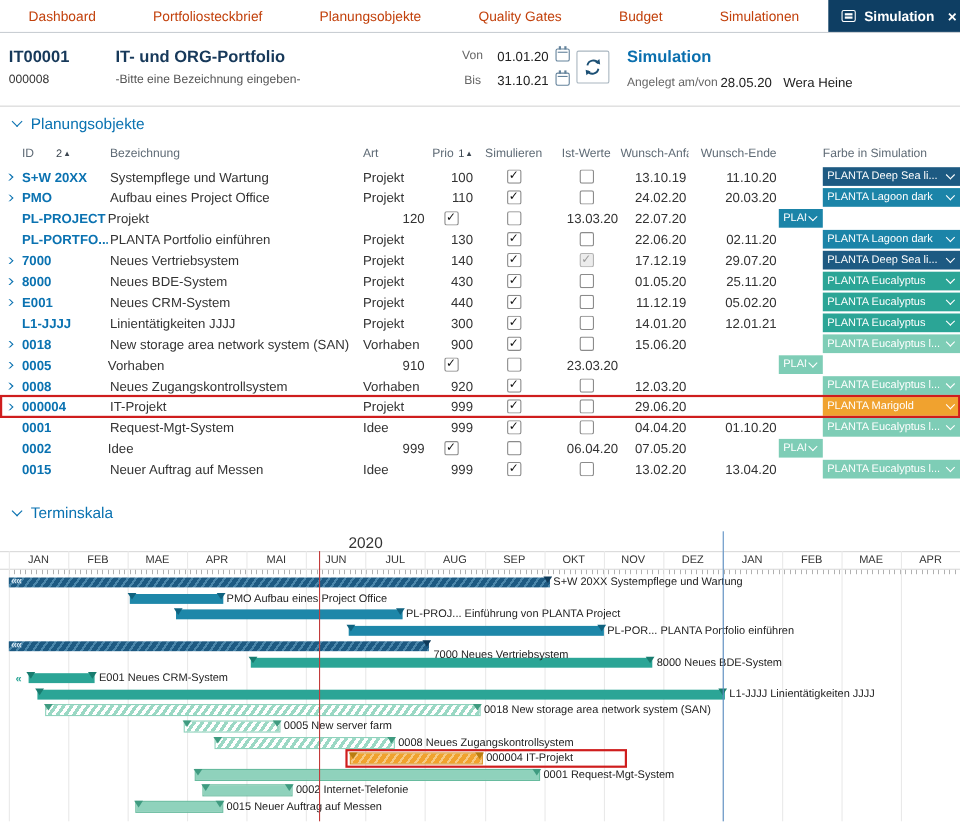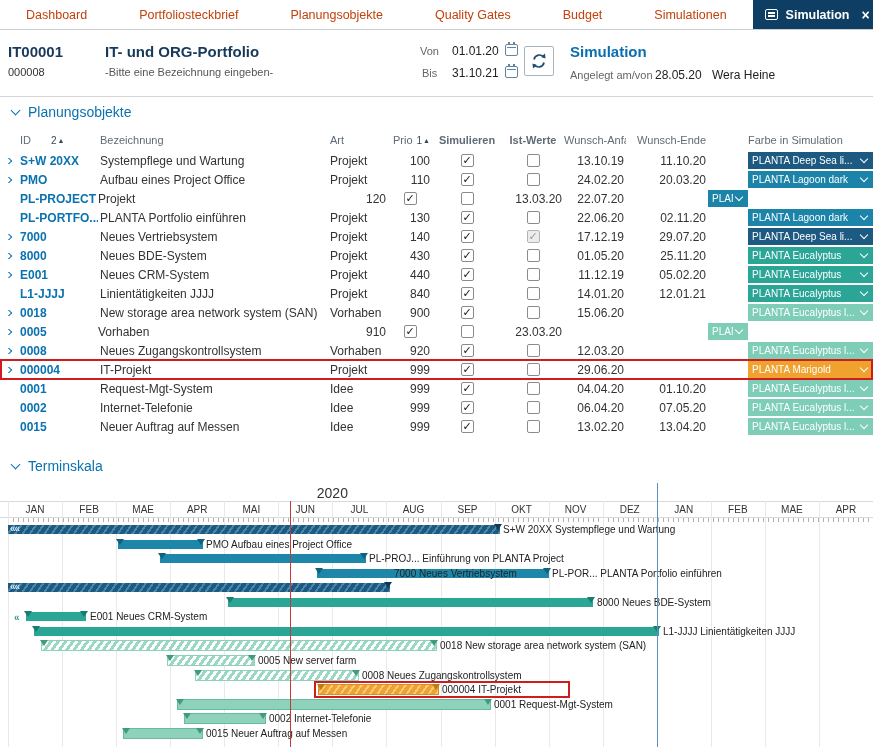--- a/index.html
+++ b/index.html
@@ -50,21 +50,21 @@
   .thead { position:absolute; left:0; top:131px; width:873px; height:18px; align-items:center; font-size:11px; color:#5f6b76; }
   .tbody { position:absolute; left:0; top:151px; width:873px; }
   .trow { height:19px; align-items:center; font-size:12px; color:#333; position:relative; }
   .cell { white-space:nowrap; overflow:hidden; }
   .c-id { color:#0a72b1; font-weight:bold; padding-left:4px; }
   .h-id { display:flex; align-items:center; padding-left:4px; }
   .c-bez, .h-bez { padding-left:2px; }
   .c-prio, .h-prio { text-align:right; padding-right:2px; }
   .h-prio { display:flex; justify-content:flex-end; align-items:center; gap:3px; }
   .c-sim, .c-ist { display:flex; justify-content:center; }
-  .h-sim, .h-ist { text-align:center;font-weight:bold; }
+  .h-sim, .h-ist { text-align:center; }
   .c-wa, .c-we, .h-wa, .h-we { text-align:right; padding-right:2px; }
   .sort-badge { display:inline-flex; align-items:center; gap:1px; margin-left:20px; color:#3c4650; }
   .sort-num { font-size:10px; } .sort-tri { font-size:7px; line-height:1; }
   .chev-right { width:6px; height:6px; border-right:1.6px solid #0a72b1; border-bottom:1.6px solid #0a72b1; transform:rotate(-45deg); display:inline-block; margin-left:5px; cursor:pointer; }
   .c-arrow { display:flex; align-items:center; }
   .cb { width:13px; height:13px; border:1px solid #8b8b8b; border-radius:2px; background:#fff; display:flex; align-items:center; justify-content:center; font-size:11px; line-height:1; color:#111; cursor:pointer; }
   .cb.disabled { background:#ececec; color:#9a9a9a; border-color:#b3b3b3; }
   .c-farbe { display:flex; align-items:center; overflow:visible; }
   .swatch { width:100%; height:17px; display:flex; align-items:center; color:#fff; font-size:10px; padding:0 4px; cursor:pointer; }
   .swatch-label { flex:1; white-space:nowrap; overflow:hidden; }
@@ -338,21 +338,21 @@
             <span class="swatch-label">PLANTA Eucalyptus</span>
             <span class="chev-down-white"></span>
           </div>
         </div>
       </div>
       <div class="trow">
         <div class="cell c-arrow"></div>
         <div class="cell c-id">L1-JJJJ</div>
         <div class="cell c-bez">Linientätigkeiten JJJJ</div>
         <div class="cell">Projekt</div>
-        <div class="cell c-prio">840</div>
+        <div class="cell c-prio">300</div>
         <div class="cell c-sim">
           <span class="cb checked">✓</span>
         </div>
         <div class="cell c-ist">
           <span class="cb"></span>
         </div>
         <div class="cell c-wa">14.01.20</div>
         <div class="cell c-we">12.01.21</div>
         <div class="cell"></div>
         <div class="cell c-farbe">
@@ -475,21 +475,20 @@
         <div class="cell c-farbe">
           <div class="swatch" style="background: rgb(126, 205, 182);">
             <span class="swatch-label">PLANTA Eucalyptus l...</span>
             <span class="chev-down-white"></span>
           </div>
         </div>
       </div>
       <div class="trow">
         <div class="cell c-arrow"></div>
         <div class="cell c-id">0002</div>
-        <div class="cell c-bez">Internet-Telefonie</div>
         <div class="cell">Idee</div>
         <div class="cell c-prio">999</div>
         <div class="cell c-sim">
           <span class="cb checked">✓</span>
         </div>
         <div class="cell c-ist">
           <span class="cb"></span>
         </div>
         <div class="cell c-wa">06.04.20</div>
         <div class="cell c-we">07.05.20</div>
@@ -586,21 +585,21 @@
       <div class="bar-label" style="left: 369px; top: 71.1px;">PL-PROJ... Einführung von PLANTA Project</div>
       <div class="bar bar-lagoon" style="left: 317px; width: 232px; top: 87.65px;">
         <span class="tri tri-l"></span>
         <span class="tri tri-r"></span>
       </div>
       <div class="bar-label" style="left: 552px; top: 85.65px;">PL-POR... PLANTA Portfolio einführen</div>
       <div class="bar bar-deepsea" style="left: 8px; width: 382px; top: 102.2px;">
         <span class="bar-lead">««</span>
         <span class="tri tri-r"></span>
       </div>
-      <div class="bar-label" style="left: 394px; top: 86px;">7000 Neues Vertriebsystem</div>
+      <div class="bar-label" style="left: 394px; top: 108px;">7000 Neues Vertriebsystem</div>
       <div class="bar bar-euc" style="left: 228px; width: 365px; top: 116.75px;">
         <span class="tri tri-l"></span>
         <span class="tri tri-r"></span>
       </div>
       <div class="bar-label" style="left: 597px; top: 114.75px;">8000 Neues BDE-System</div>
       <span class="bar-pre" style="left: 14px; top: 131.3px;">«</span>
       <div class="bar bar-euc" style="left: 26px; width: 60px; top: 131.3px;">
         <span class="tri tri-l"></span>
         <span class="tri tri-r"></span>
       </div>

